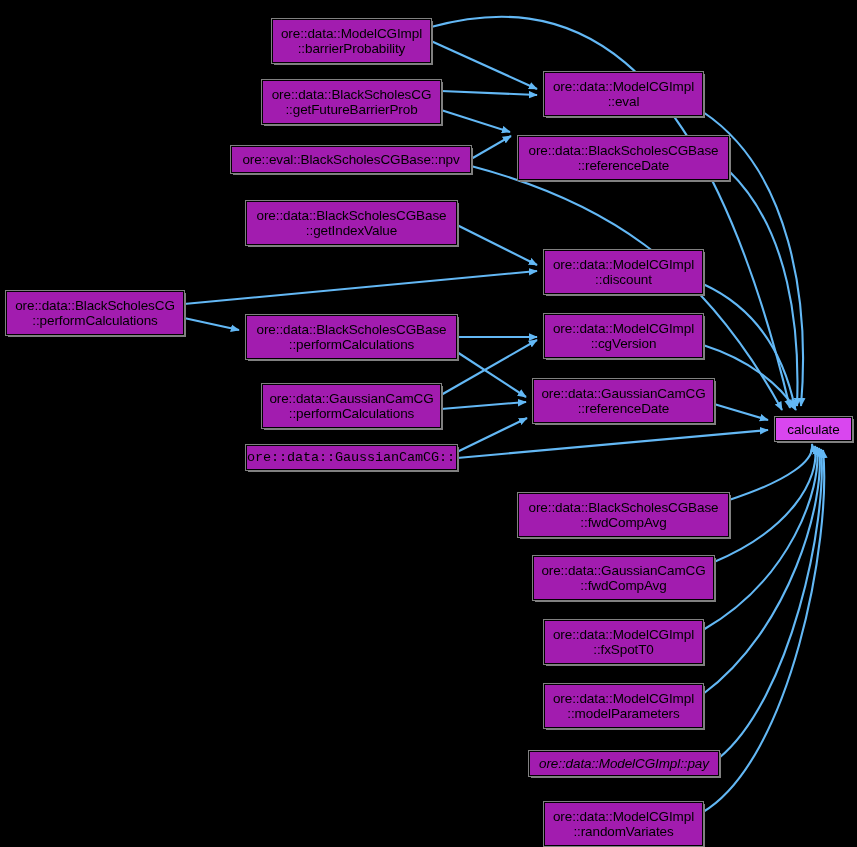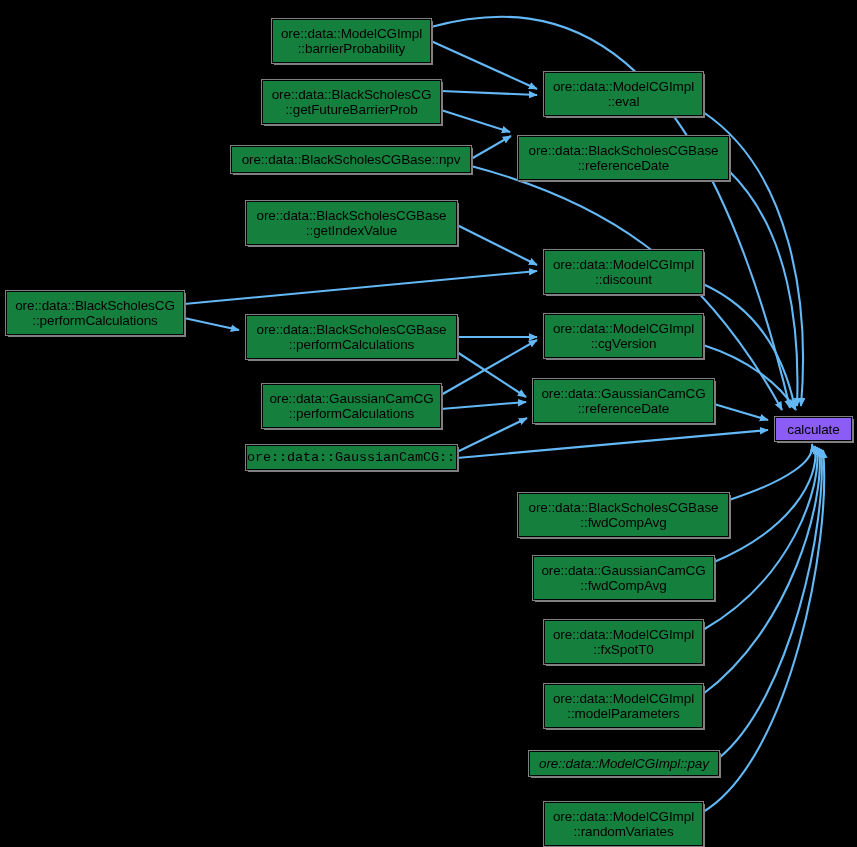--- a/index.html
+++ b/index.html
@@ -22,37 +22,37 @@
     position: absolute;
     left: 0;
     top: 0;
     width: 857px;
     height: 847px;
     pointer-events: none;
   }
   .gnode {
     position: absolute;
     box-sizing: border-box;
-    background: #15803d;
+    background: #a21caf;
     border: 1px solid #000000;
     box-shadow: 2px 2px 0 0 #808080, 0 0 0 1px #808080;
     display: flex;
     align-items: center;
     justify-content: center;
     text-align: center;
     color: #000000;
     font-size: 13.5px;
     line-height: 15px;
     letter-spacing: -0.1px;
     white-space: pre;
     overflow: hidden;
     z-index: 5;
   }
   .gnode.root {
-    background: #8b5cf6;
+    background: #d946ef;
   }
   .gnode .lbl {
     display: block;
     width: 100%;
   }
 </style>
 </head>
 <body>
 
 <div id="canvas">
@@ -91,21 +91,21 @@
         <path d="M 719,758 C 790,700 828,520 821,449" marker-end="url(#ah)"></path>
         <path d="M 703,812 C 790,760 832,540 823,450" marker-end="url(#ah)"></path>
       </g>
   </svg>
 
   <div id="nodes">
       <div class="gnode" style="left: 272px; top: 19px; width: 159px; height: 44px;"><span class="lbl">ore::data::ModelCGImpl
 ::barrierProbability</span></div>
       <div class="gnode" style="left: 262px; top: 80px; width: 179px; height: 44px;"><span class="lbl">ore::data::BlackScholesCG
 ::getFutureBarrierProb</span></div>
-      <div class="gnode" style="left: 231px; top: 146px; width: 240px; height: 27px;"><span class="lbl">ore::data::BlackScholesCGBase::npv</span></div>
+      <div class="gnode" style="left: 231px; top: 146px; width: 240px; height: 27px;"><span class="lbl">ore::eval::BlackScholesCGBase::npv</span></div>
       <div class="gnode" style="left: 246px; top: 201px; width: 211px; height: 44px;"><span class="lbl">ore::data::BlackScholesCGBase
 ::getIndexValue</span></div>
       <div class="gnode" style="left: 6px; top: 291px; width: 178px; height: 44px;"><span class="lbl">ore::data::BlackScholesCG
 ::performCalculations</span></div>
       <div class="gnode" style="left: 246px; top: 315px; width: 211px; height: 44px;"><span class="lbl">ore::data::BlackScholesCGBase
 ::performCalculations</span></div>
       <div class="gnode" style="left: 262px; top: 384px; width: 179px; height: 44px;"><span class="lbl">ore::data::GaussianCamCG
 ::performCalculations</span></div>
       <div class="gnode" style="left: 246px; top: 445px; width: 211px; height: 25px; font-family: Liberation Mono, monospace;"><span class="lbl">ore::data::GaussianCamCG::npv</span></div>
       <div class="gnode" style="left: 544px; top: 72px; width: 159px; height: 44px;"><span class="lbl">ore::data::ModelCGImpl

